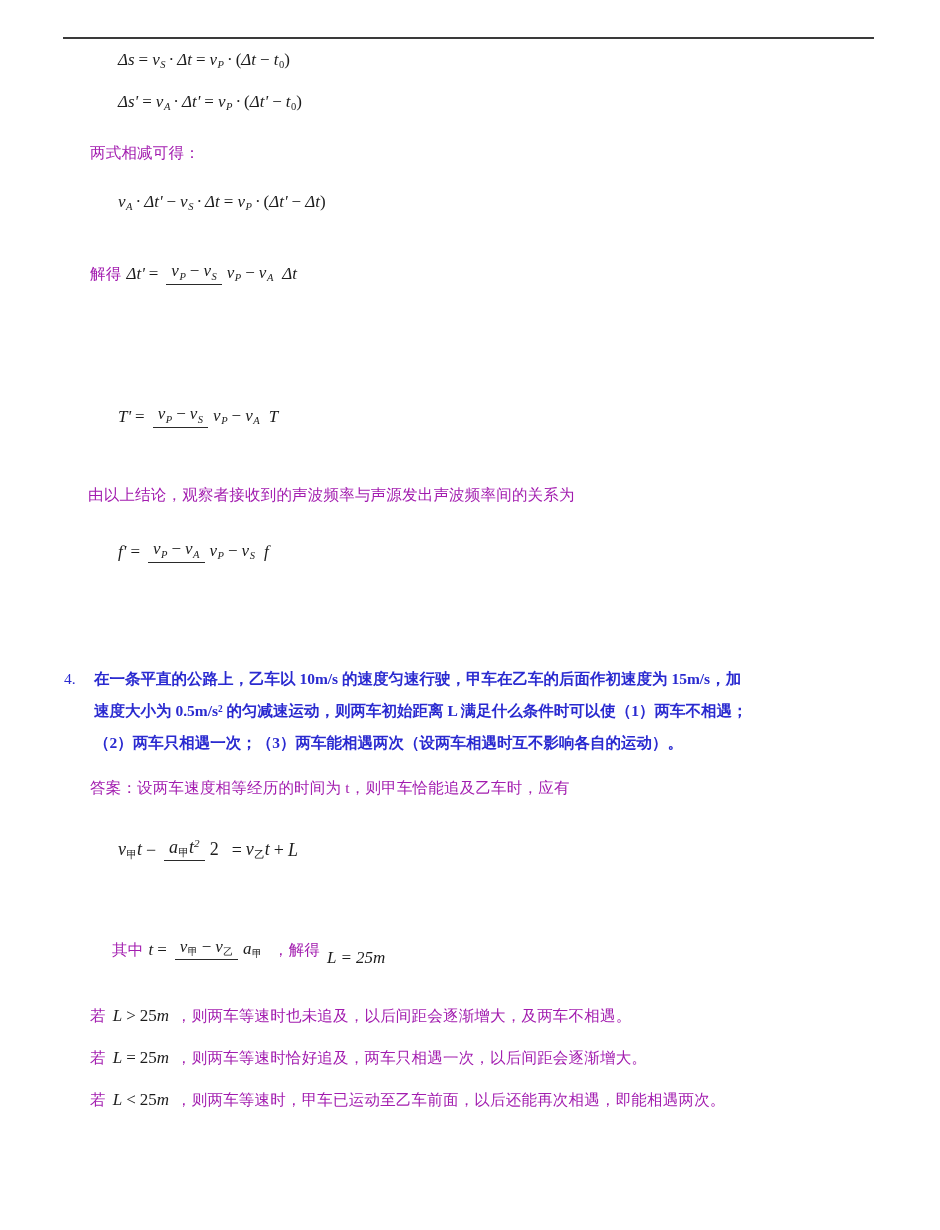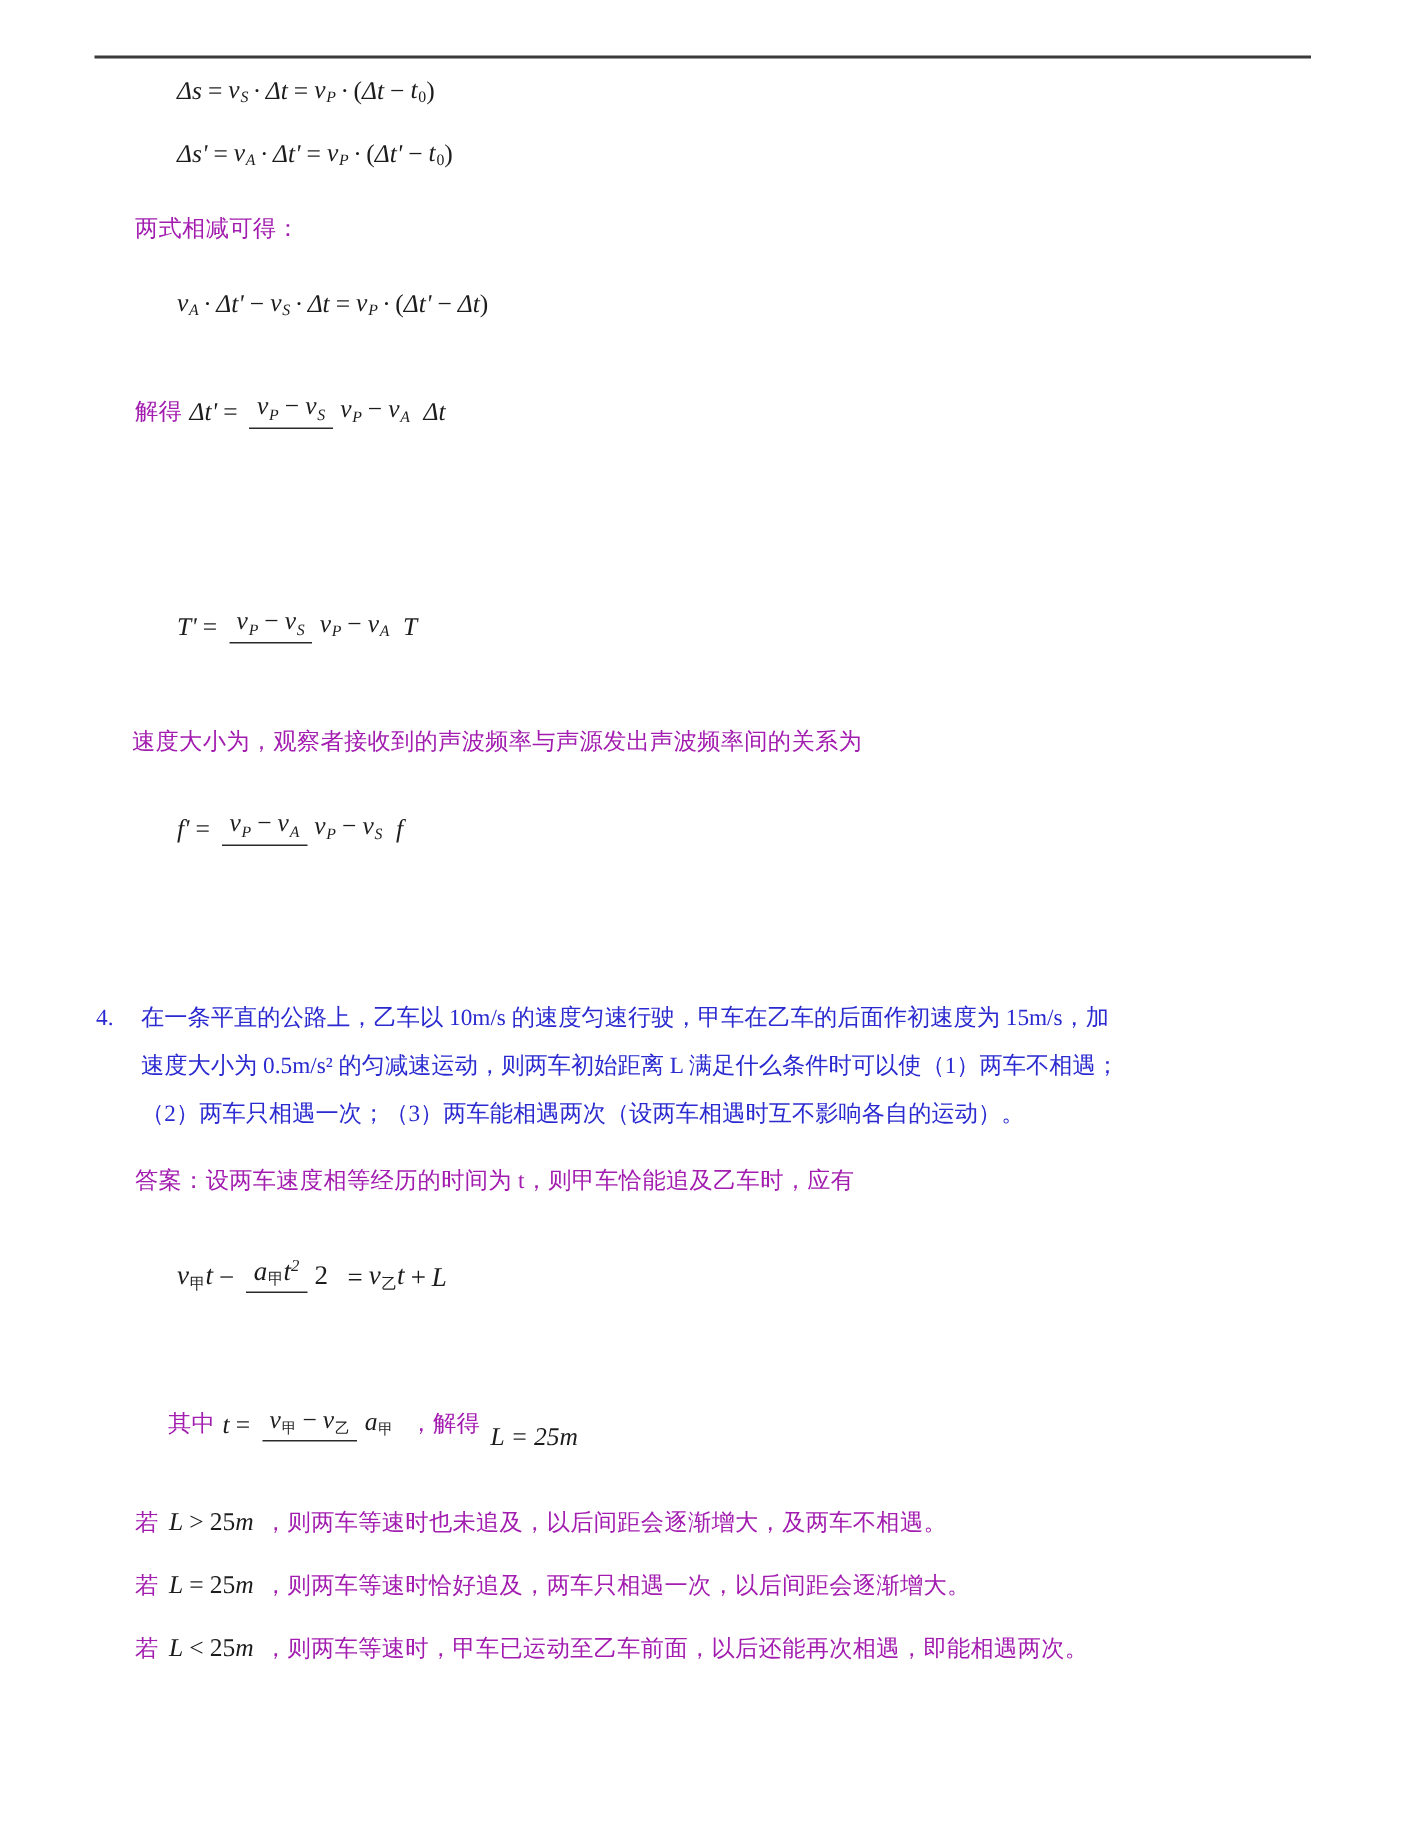--- a/index.html
+++ b/index.html
@@ -120,21 +120,21 @@
     width: 26px;
     font-size: 15.5px;
     color: #2a2ad0;
   }
   .problem .ptext {
     margin-left: 30px;
     display: block;
     text-align: justify;
     text-justify: inter-character;
   }
-  .problem .pline { display: block; white-space: nowrap; }
+  .problem .pline { display: block; white-space: nowrap; font-weight: bold; }
 </style>
 </head>
 <body>
 
 <div class="page">
 
   <div class="top-rule"></div>
 
   <div class="row math" style="left:118px; top:50px;">
     <span class="mi">Δ<i>s</i></span>
@@ -203,21 +203,21 @@
   <div class="row math" style="left:118px; top:405px;">
     <span class="mi"><i>T</i>'</span>
       <span class="op">=</span>
     <span class="frac">
       <span class="num"><span class="mi"><i>v</i><sub class="s">P</sub></span><span class="op">−</span><span class="mi"><i>v</i><sub class="s">S</sub></span></span>
       <span class="den"><span class="mi"><i>v</i><sub class="s">P</sub></span><span class="op">−</span><span class="mi"><i>v</i><sub class="s">A</sub></span></span>
     </span>
     <span class="mi"><i>T</i></span>
   </div>
 
-  <div class="row body-text" style="left:88px; top:483px; width:790px;">速度大小为，观察者接收到的声波频率与声源发出声波频率间的关系为</div>
+  <div class="row body-text" style="left:88px; top:483px; width:790px;">由以上结论，观察者接收到的声波频率与声源发出声波频率间的关系为</div>
 
   <div class="row math" style="left:118px; top:540px;">
     <span class="mi"><i>f</i>'</span>
       <span class="op">=</span>
     <span class="frac">
       <span class="num"><span class="mi"><i>v</i><sub class="s">P</sub></span><span class="op">−</span><span class="mi"><i>v</i><sub class="s">A</sub></span></span>
       <span class="den"><span class="mi"><i>v</i><sub class="s">P</sub></span><span class="op">−</span><span class="mi"><i>v</i><sub class="s">S</sub></span></span>
     </span>
     <span class="mi"><i>f</i></span>
   </div>

